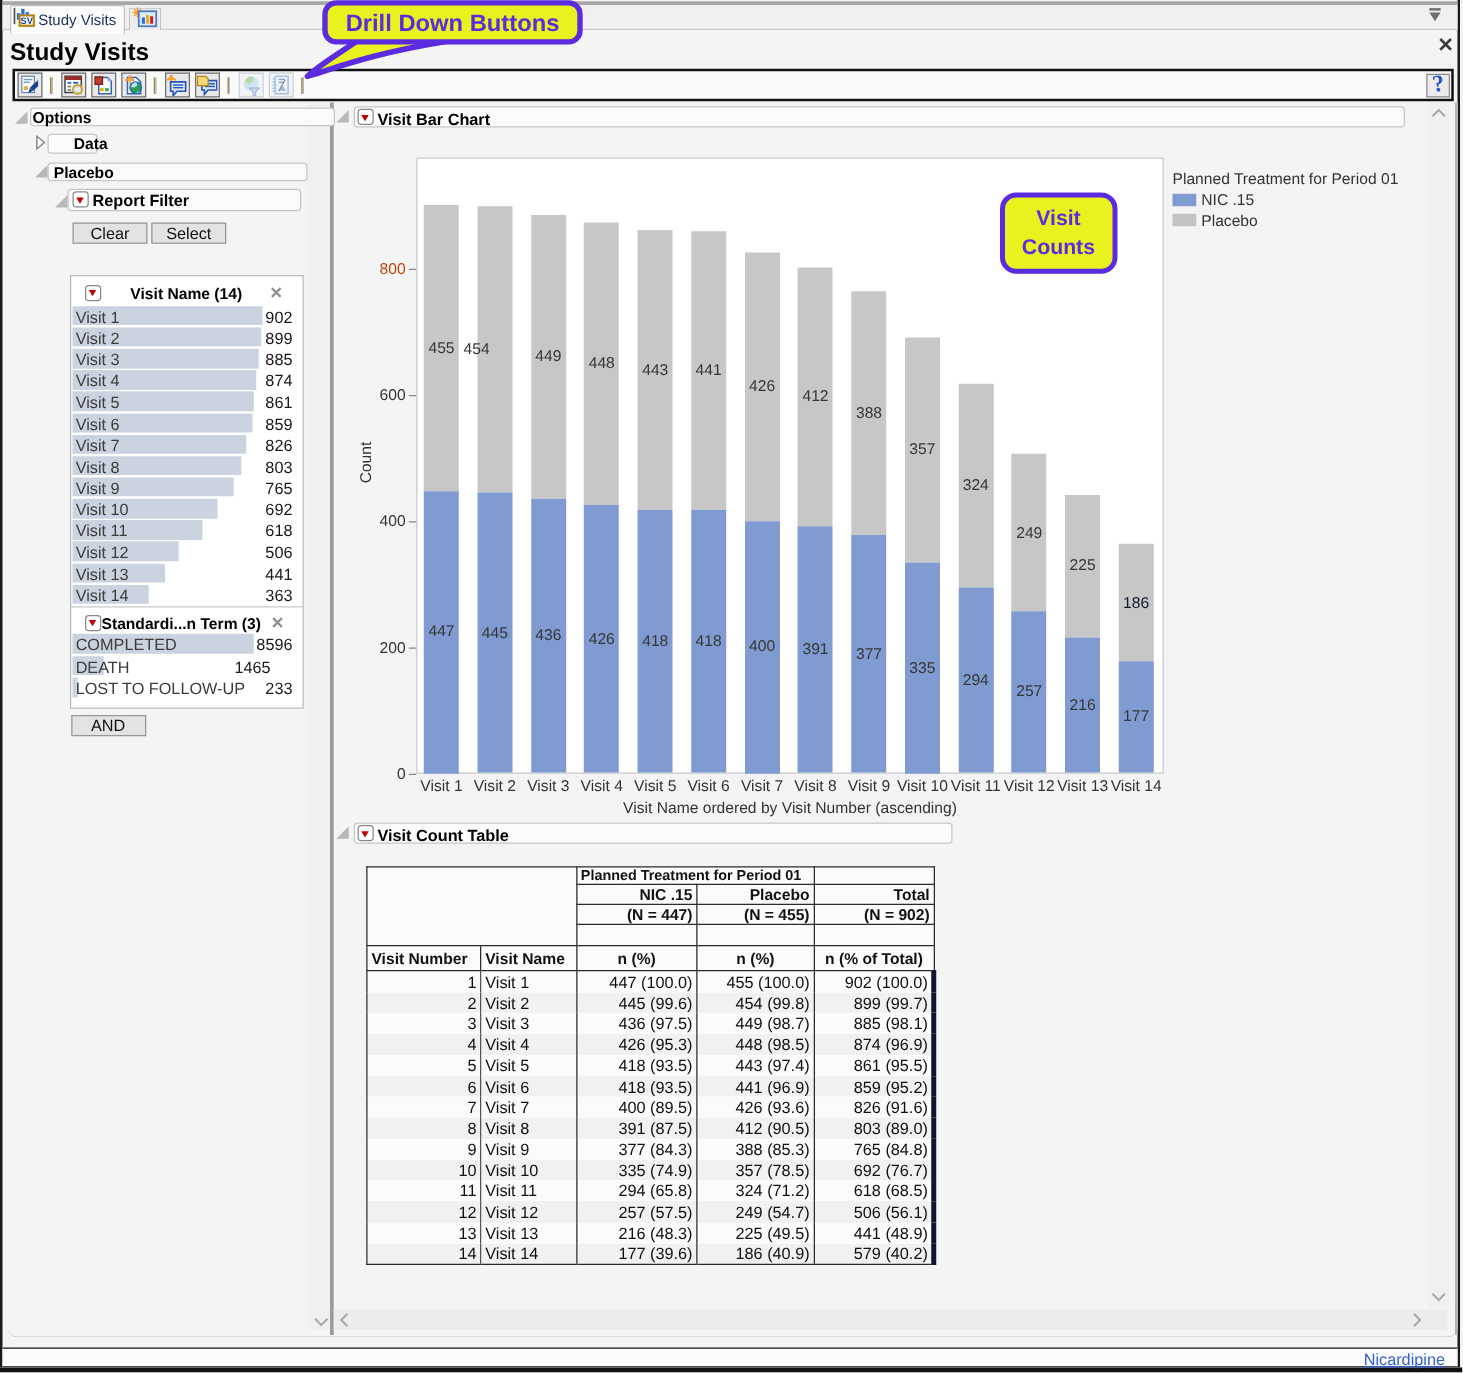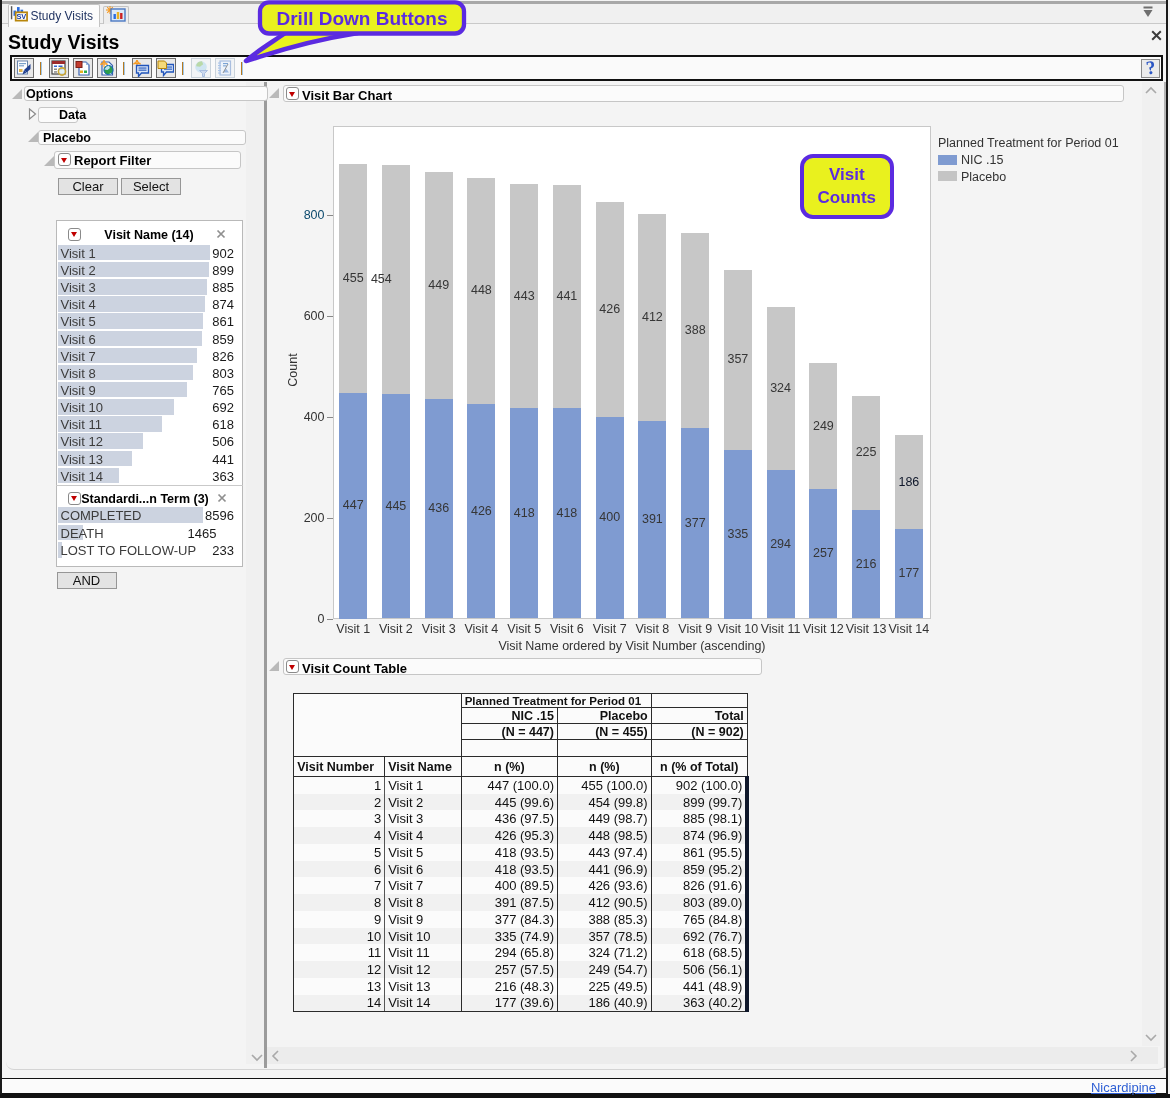--- a/index.html
+++ b/index.html
@@ -251,21 +251,21 @@
 <div class="ab" style="left:332.5px;top:126px;width:598.0px;height:492.5px;background:#fff;border:1px solid #c8c8c8;"></div>
 <div class="ab" style="left:326.5px;top:618.5px;width:6px;height:1px;background:#888;"></div>
 <div class="ab" style="left:292.5px;top:611.5px;width:32px;text-align:right;font-size:12.5px;color:#333;">0</div>
 <div class="ab" style="left:326.5px;top:517.6px;width:6px;height:1px;background:#888;"></div>
 <div class="ab" style="left:292.5px;top:510.6px;width:32px;text-align:right;font-size:12.5px;color:#333;">200</div>
 <div class="ab" style="left:326.5px;top:416.8px;width:6px;height:1px;background:#888;"></div>
 <div class="ab" style="left:292.5px;top:409.8px;width:32px;text-align:right;font-size:12.5px;color:#333;">400</div>
 <div class="ab" style="left:326.5px;top:315.9px;width:6px;height:1px;background:#888;"></div>
 <div class="ab" style="left:292.5px;top:308.9px;width:32px;text-align:right;font-size:12.5px;color:#333;">600</div>
 <div class="ab" style="left:326.5px;top:215.0px;width:6px;height:1px;background:#888;"></div>
-<div class="ab" style="left:292.5px;top:208.0px;width:32px;text-align:right;font-size:12.5px;color:#0c4a6e;">800</div>
+<div class="ab" style="left:292.5px;top:208.0px;width:32px;text-align:right;font-size:12.5px;color:#c2410c;">800</div>
 <div class="ab" style="left:272.5px;top:362.5px;width:40px;text-align:center;font-size:12.5px;color:#333;transform:rotate(-90deg);transform-origin:center;">Count</div>
 <div class="ab" style="left:339.2px;top:163.6px;width:28px;height:229.5px;background:#c7c7c7;"></div>
 <div class="ab" style="left:339.2px;top:393.0px;width:28px;height:225.5px;background:#7f9bd1;"></div>
 <div class="ab" style="left:328.2px;top:270.8px;width:50px;text-align:center;font-size:12.5px;color:#363636;">455</div>
 <div class="ab" style="left:328.2px;top:498.3px;width:50px;text-align:center;font-size:12.5px;color:#363636;">447</div>
 <div class="ab" style="left:323.2px;top:621.5px;width:60px;text-align:center;font-size:12.5px;color:#333;">Visit 1</div>
 <div class="ab" style="left:381.9px;top:165.1px;width:28px;height:229.0px;background:#c7c7c7;"></div>
 <div class="ab" style="left:381.9px;top:394.1px;width:28px;height:224.4px;background:#7f9bd1;"></div>
 <div class="ab" style="left:370.9px;top:272.1px;width:50px;text-align:left;font-size:12.5px;color:#363636;">454</div>
 <div class="ab" style="left:370.9px;top:498.8px;width:50px;text-align:center;font-size:12.5px;color:#363636;">445</div>
@@ -485,21 +485,21 @@
         <td class="dv">Visit 13</td>
         <td class="dd">216 (48.3)</td>
         <td class="dd">225 (49.5)</td>
         <td class="dd">441 (48.9)</td>
       </tr>
       <tr class="dr even" style="height:16.75px;">
         <td class="dn">14</td>
         <td class="dv">Visit 14</td>
         <td class="dd">177 (39.6)</td>
         <td class="dd">186 (40.9)</td>
-        <td class="dd">363 (40.2)</td>
+        <td class="dd">579 (40.2)</td>
       </tr>
     </tbody>
   </table>
 <div class="ab" style="left:2px;top:1078px;width:1164px;height:16px;background:#fbfbfb;border-top:1.5px solid #111;border-bottom:1.5px solid #111;"></div>
 <div class="ab" style="left:1000px;top:1080px;width:156px;text-align:right;font-size:13px;"><span style="color:#2e5fd4;text-decoration:underline;">Nicardipine</span></div>
 <svg class="ab" style="left:240px;top:0px;" width="230" height="70" viewBox="0 0 230 70">
 <path d="M48 31 C36 40 18 50 6 61 C24 56 55 43 118 33" fill="#e9f11e" stroke="#5b2be0" stroke-width="4.5" stroke-linejoin="round"></path>
 <rect x="20" y="2.3" width="204" height="31.2" rx="9" fill="#e9f11e" stroke="#5b2be0" stroke-width="4.3"></rect>
 <text x="122" y="24.5" text-anchor="middle" font-size="19" font-weight="bold" fill="#5b2be0" font-family="Liberation Sans">Drill Down Buttons</text>
 </svg>

